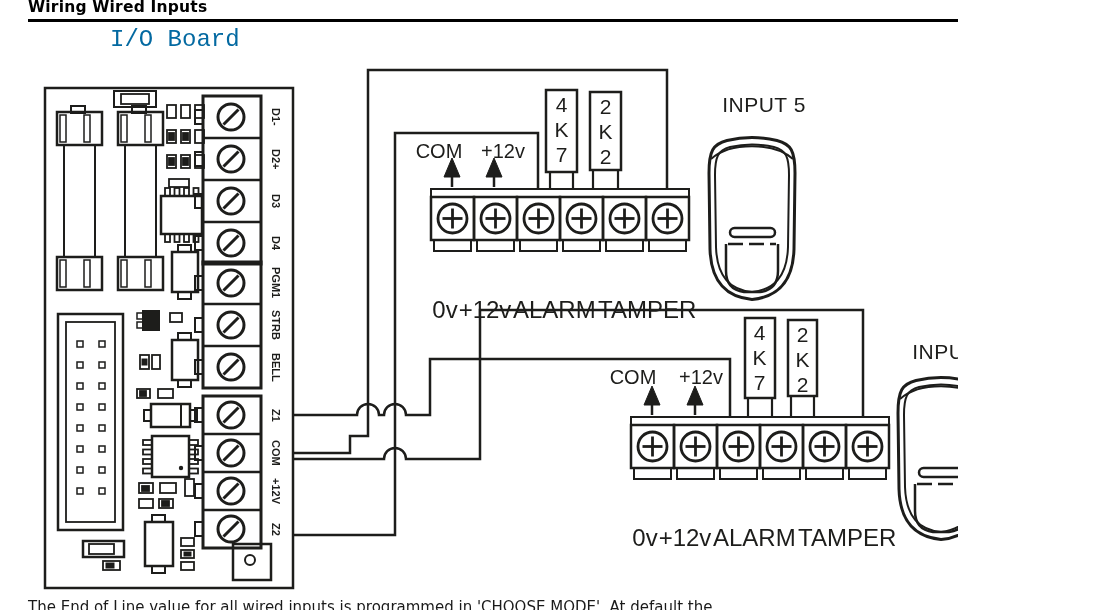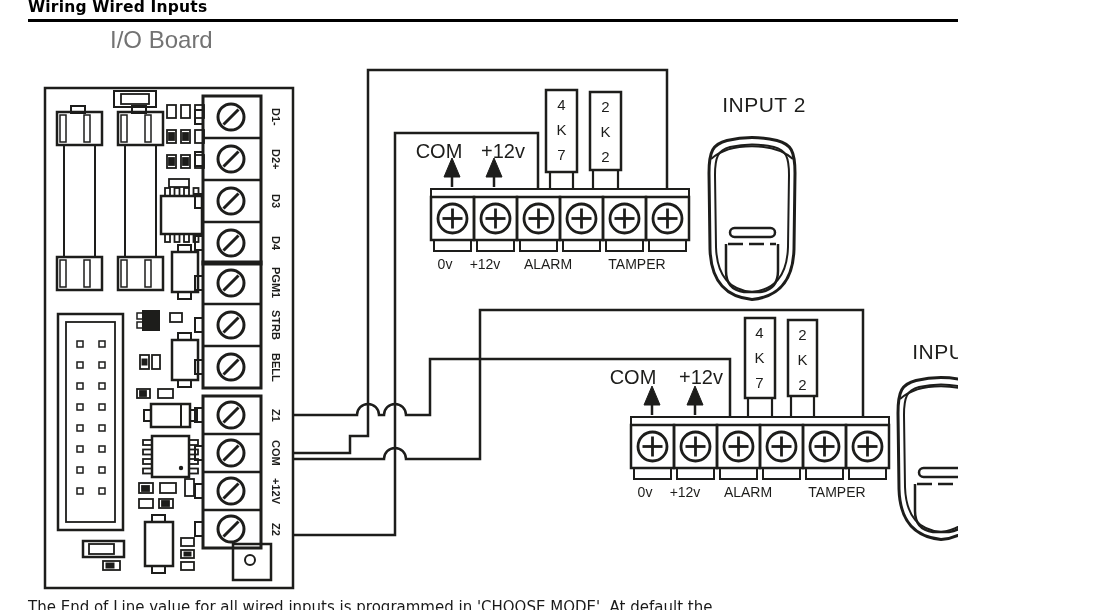--- a/index.html
+++ b/index.html
@@ -2,28 +2,28 @@
 <html><head>
 <meta charset="utf-8">
 <style>
   html,body{margin:0;padding:0;background:#fff;}
   .stage{position:relative;width:958px;height:610px;background:#fff;overflow:hidden;
          font-family:"Liberation Sans",sans-serif;color:#1d1d1b;}
   .art{position:absolute;left:0;top:0;}
   .title{position:absolute;left:28px;top:-2px;font-family:"DejaVu Sans",sans-serif;
          font-weight:bold;font-size:15.5px;color:#000;letter-spacing:.2px;white-space:nowrap;}
   .rule{position:absolute;left:28px;top:19px;width:1037px;height:2.5px;background:#000;}
-  .io-label{position:absolute;left:110px;top:26px;font-size:24px;color:#737373;}
+  .io-label{position:absolute;left:110px;top:26px;font-size:24px;color:#0369a1;font-family:Liberation Mono, monospace;}
   .term-label{position:absolute;left:264px;width:24px;writing-mode:vertical-rl;
               font-weight:bold;font-size:11px;display:flex;align-items:center;justify-content:center;}
   .h42{height:42px;} .h38{height:38px;}
   .com12{position:absolute;font-size:20px;text-align:center;white-space:nowrap;}
-  .strip-label{position:absolute;font-size:14px;text-align:center;white-space:nowrap;}
+  .strip-label{position:absolute;font-size:24px;text-align:center;white-space:nowrap;margin-top:40px;}
   .input-title{position:absolute;font-size:21px;text-align:center;letter-spacing:.5px;white-space:nowrap;}
-  .res-text{position:absolute;width:17px;font-size:15px;line-height:25px;text-align:center;
+  .res-text{position:absolute;width:17px;font-size:21px;line-height:25px;text-align:center;
             word-break:break-all;}
   .caption{position:absolute;left:28px;top:598px;font-family:"DejaVu Sans",sans-serif;
            font-size:15px;color:#1a1a1a;white-space:nowrap;}
 </style>
 </head>
 <body>
 
 <div class="stage">
 
   <svg class="art" width="1105" height="610" viewBox="0 0 1105 610">
@@ -325,21 +325,21 @@
   <div class="term-label h42" style="top:180px">D3</div>
   <div class="term-label h42" style="top:222px">D4</div>
   <div class="term-label h42" style="top:262px">PGM1</div>
   <div class="term-label h42" style="top:304px">STRB</div>
   <div class="term-label h42" style="top:346px">BELL</div>
   <div class="term-label h38" style="top:396px">Z1</div>
   <div class="term-label h38" style="top:434px">COM</div>
   <div class="term-label h38" style="top:472px">+12V</div>
   <div class="term-label h38" style="top:510px">Z2</div>
 
-  <div class="input-title" style="left:703px;top:93px;width:122px">INPUT 2</div>
+  <div class="input-title" style="left:703px;top:93px;width:122px">INPUT 5</div>
   <div class="com12" style="left:409px;top:140px;width:60px">COM</div>
   <div class="com12" style="left:470px;top:140px;width:66px">+12v</div>
   <div class="res-text" style="left:553px;top:92px">4K7</div>
   <div class="res-text" style="left:597px;top:94px">2K2</div>
   <div class="strip-label" style="left:430px;top:256px;width:30px">0v</div>
   <div class="strip-label" style="left:458px;top:256px;width:54px">+12v</div>
   <div class="strip-label" style="left:513px;top:256px;width:70px">ALARM</div>
   <div class="strip-label" style="left:598px;top:256px;width:78px">TAMPER</div>
 
   <div class="input-title" style="left:893px;top:340px;width:122px">INPUT 9</div>

